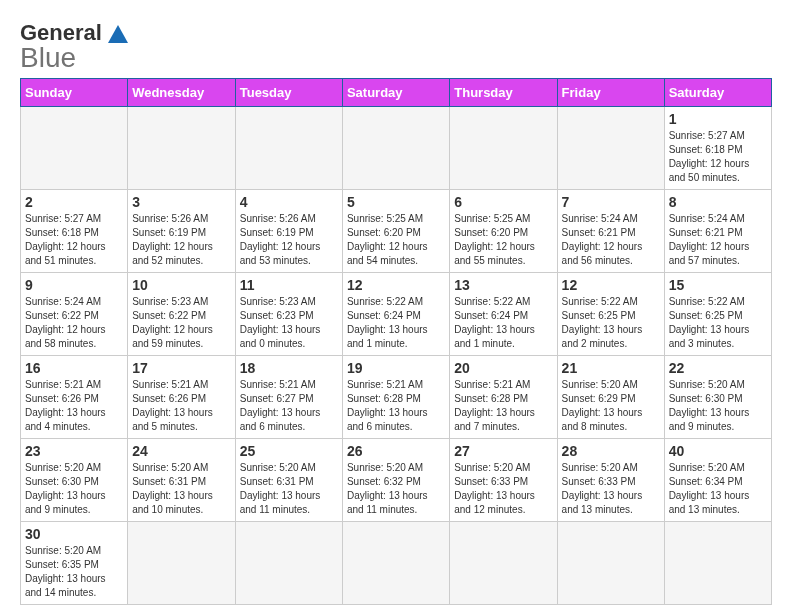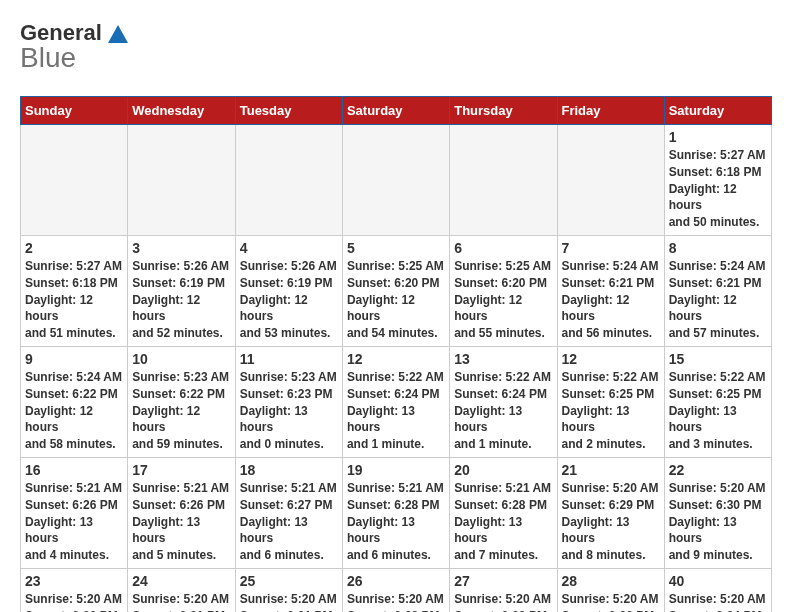--- a/index.html
+++ b/index.html
@@ -7,21 +7,21 @@
       font-family: Arial, sans-serif;
       background: #fff;
       width: 792px;
       min-height: 612px;
       padding: 20px;
     }
     .header-area {
       display: flex;
       justify-content: space-between;
       align-items: flex-start;
-      margin-bottom: 22px;
+      margin-bottom: 4px;
     }
     .logo-area {
       display: flex;
       flex-direction: column;
       align-items: flex-start;
     }
     .logo-row {
       display: flex;
       align-items: center;
     }
@@ -37,21 +37,21 @@
     .cal-subtitle {
       font-size: 15px;
       color: #555;
     }
     .calendar {
       width: 100%;
       border-collapse: collapse;
       border: 1px solid #ccc;
     }
     .calendar th {
-      background-color: #b91c1c;
+      background-color: #d946ef;
       color: #fff;
       font-size: 13px;
       font-weight: bold;
       padding: 6px 4px;
       text-align: left;
       border: 1px solid #2060a0;
     }
     .calendar td {
       vertical-align: top;
       border: 1px solid #ccc;
@@ -66,24 +66,23 @@
       background: #f5f5f5;
     }
     .day-number {
       font-size: 14px;
       font-weight: bold;
       color: #333;
       display: block;
       margin-bottom: 2px;
     }
     .day-info {
-      font-size: 12px;
+      font-size: 10px;
       color: #333;
       line-height: 1.4;
-      font-weight: bold;
     }
     tr.week-row td {
       height: 80px;
     }
   </style>
 </head>
 <body>
 
 <div class="header-area">
   <div class="logo-area">

